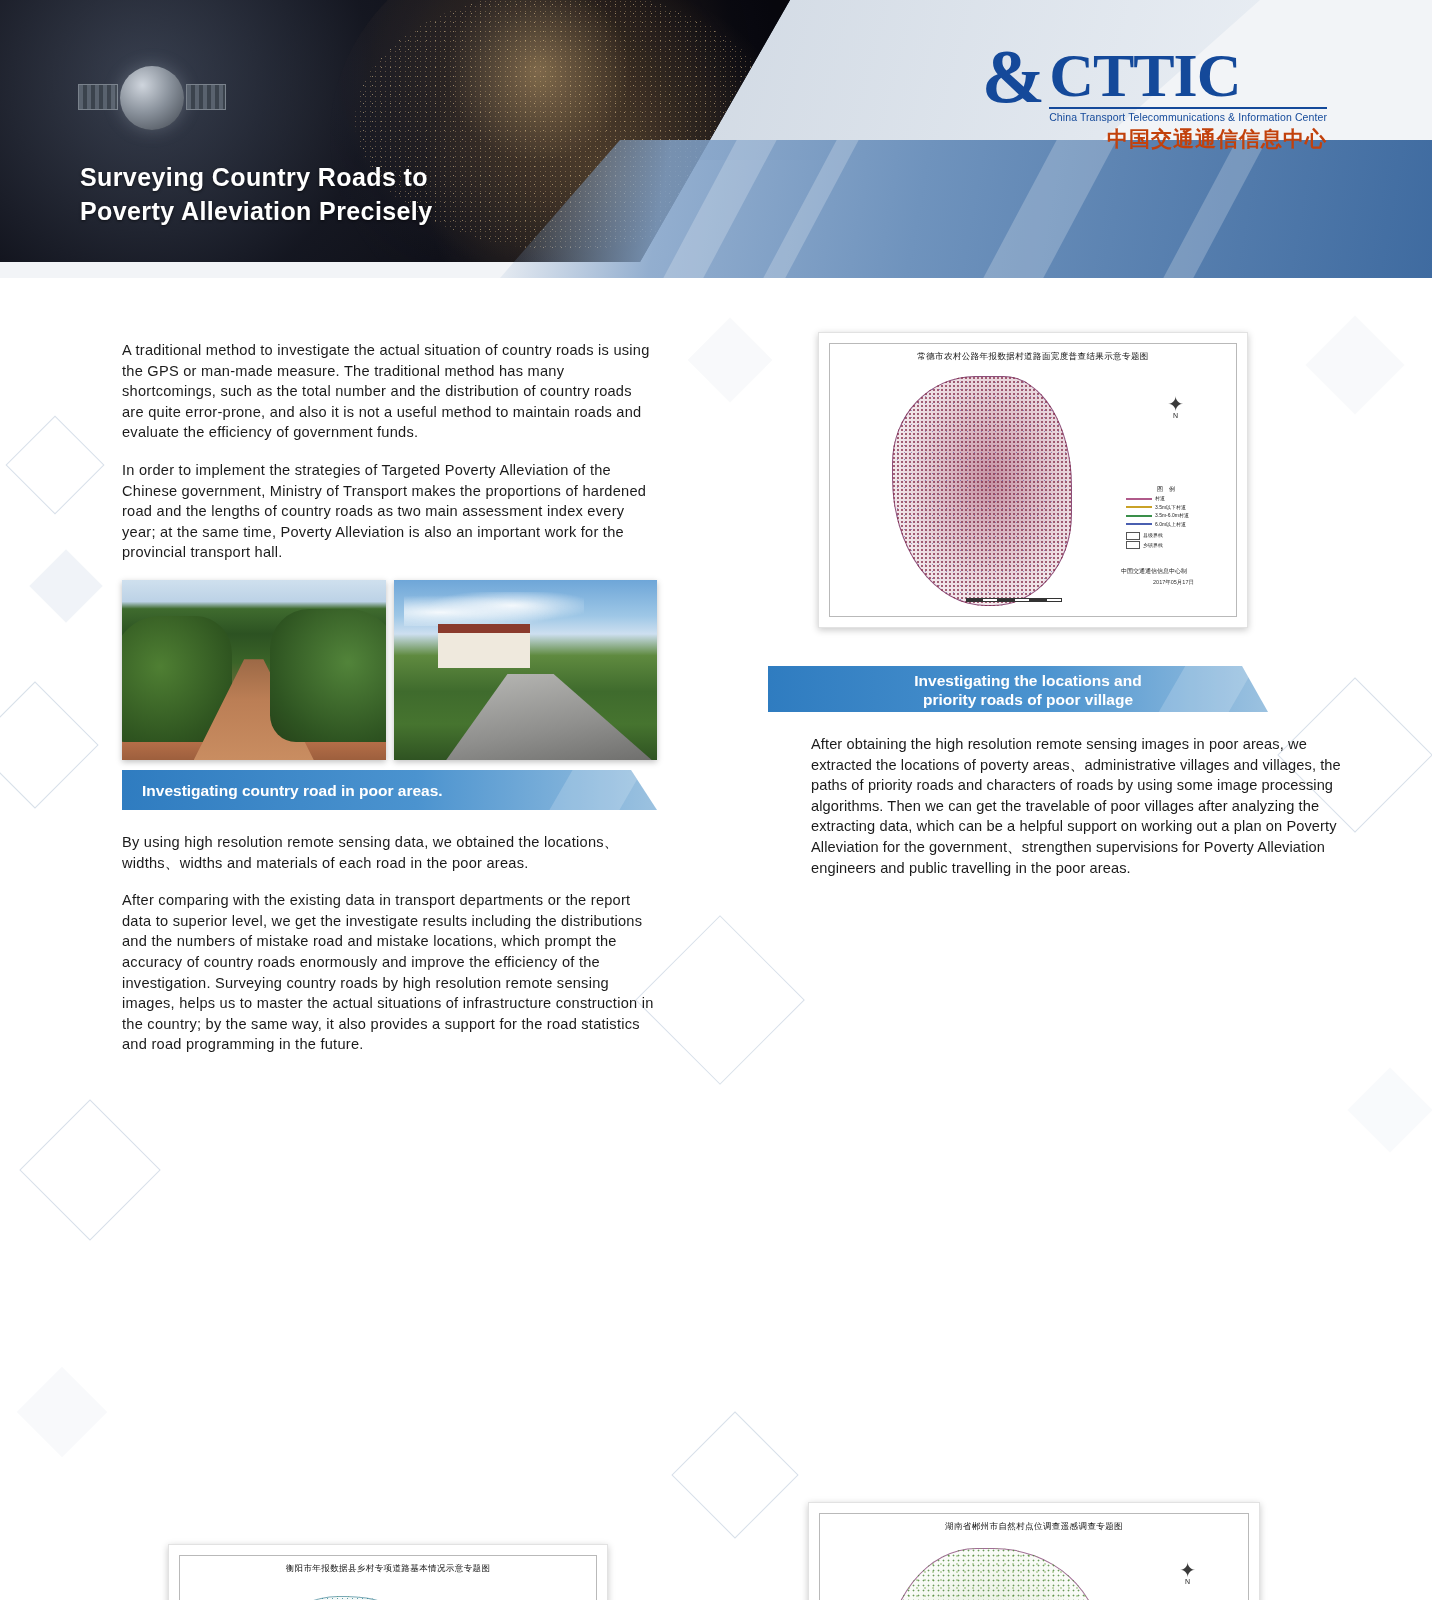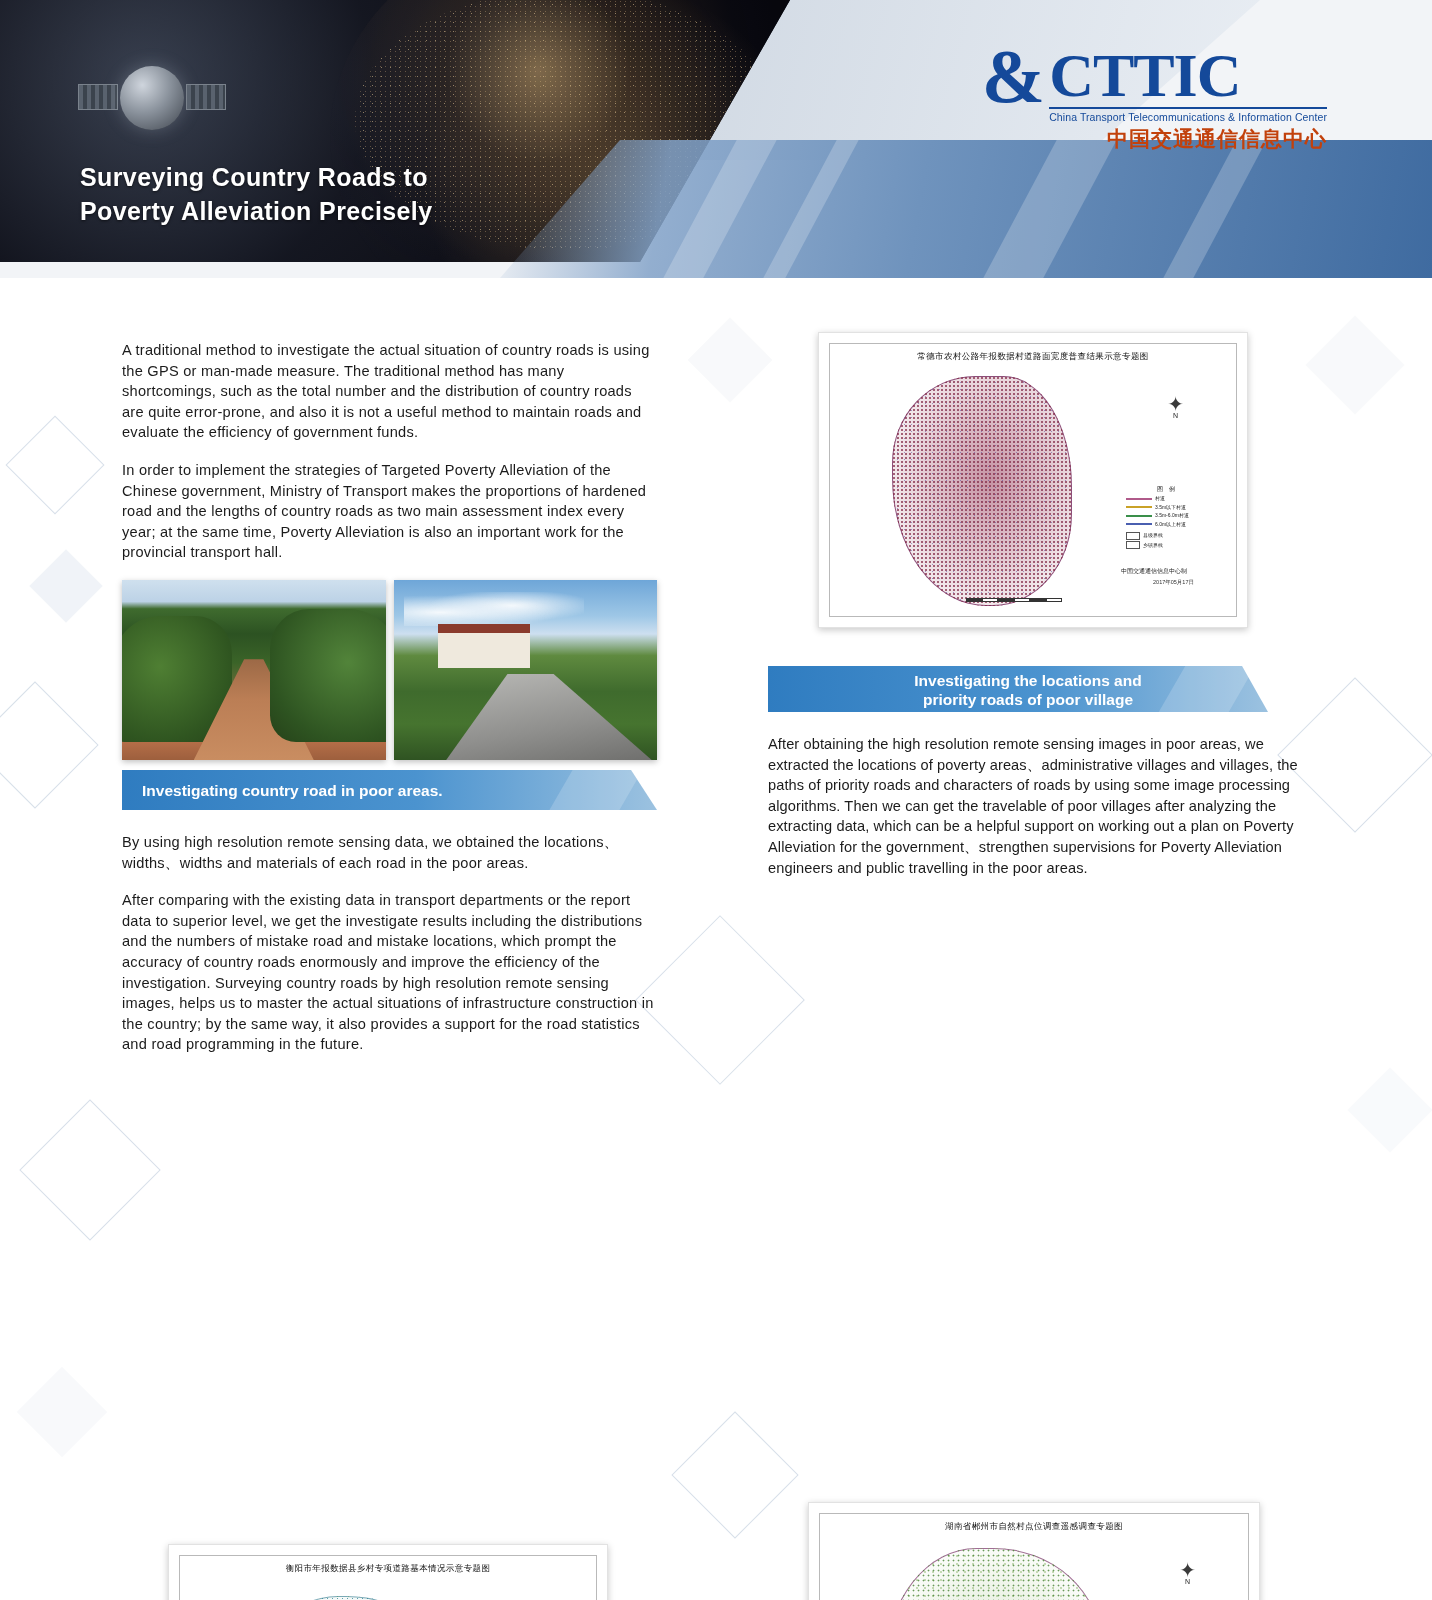--- a/index.html
+++ b/index.html
@@ -165,21 +165,21 @@
   .col-right { position: absolute; left: 768px; top: 318px; width: 530px; z-index: 3; }
 
   p.body-text {
     margin: 0 0 17px 0;
     font-size: 14.6px;
     line-height: 20.6px;
     color: #1b1b1b;
     letter-spacing: 0.25px;
     text-align: left;
   }
-  .col-right p.body-text { letter-spacing: 0.1px; }
+  .col-right p.body-text { letter-spacing: 0.1px; margin-left: 43px; }
 
   
   .banner {
     position: relative;
     height: 40px;
     margin: 10px 0 22px 0;
   }
   .banner-bg {
     position: absolute; left: 0; top: 0;
     width: 100%; height: 40px;

